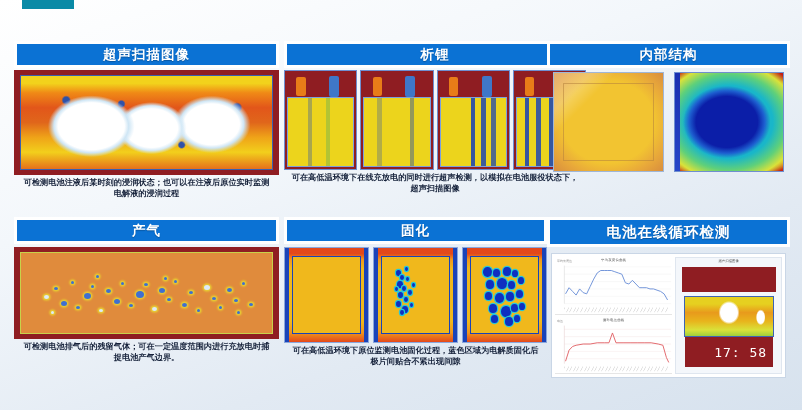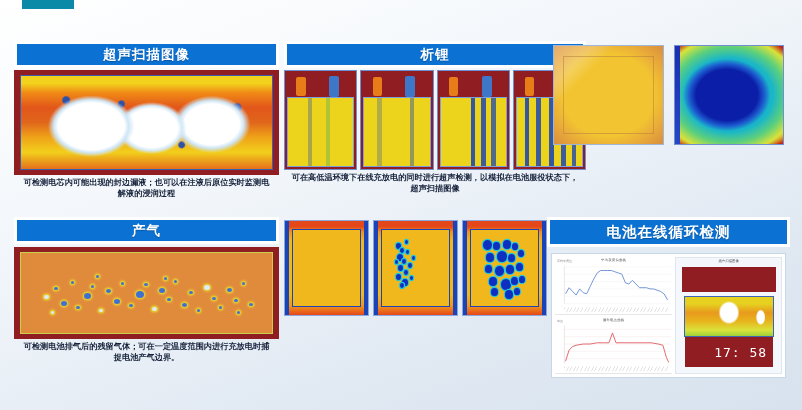--- a/index.html
+++ b/index.html
@@ -172,21 +172,21 @@
   <div class="corner-tab"></div>
 
 
   <div class="card" style="left:14px;top:41px;width:265px;height:175px;">
     <div class="card-head">超声扫描图像</div>
     <div class="imgbox" style="height:105px;margin-top:2px;">
       <div class="wet-outer">
           <div class="wet-inner"></div>
         </div>
     </div>
-    <div class="cap">可检测电芯内可能出现的封边漏液；也可以在注液后原位实时监测电解液的浸润过程</div>
+    <div class="cap">可检测电池注液后某时刻的浸润状态；也可以在注液后原位实时监测电解液的浸润过程</div>
   </div>
 
   <div class="card" style="left:284px;top:41px;width:302px;height:175px;">
     <div class="card-head">析锂</div>
     <div class="imgbox" style="height:100px;margin-top:2px;">
       <div class="li-row">
         <div class="li-tile">
             <div class="li-top"></div>
             <div class="li-body">
               <div class="li-streak" style="left:30%;opacity:.35;"></div>
@@ -225,20 +225,21 @@
             </div>
             <div class="li-tab1"></div>
             <div class="li-tab2"></div>
           </div>
       </div>
     </div>
     <div class="cap">可在高低温环境下在线充放电的同时进行超声检测，以模拟在电池服役状态下，超声扫描图像</div>
   </div>
 
   <div class="card" style="left:547px;top:41px;width:243px;height:175px;">
+    <div class="card-head">内部结构</div>
     <div class="imgbox" style="height:100px;margin-top:4px;padding:0 6px;box-sizing:border-box;">
       <div class="is-row">
         <div class="is-a"></div>
         <div class="is-b"></div>
       </div>
     </div>
   </div>
 
   <div class="card" style="left:14px;top:217px;width:265px;height:180px;">
     <div class="card-head">产气</div>
@@ -277,20 +278,21 @@
             <div class="bub" style="left: 30%; top: 28%; width: 3px; height: 3px;"></div>
             <div class="bub" style="left: 57%; top: 30%; width: 3px; height: 3px;"></div>
             <div class="bub" style="left: 86%; top: 72%; width: 3px; height: 3px;"></div>
           </div>
         </div>
     </div>
     <div class="cap">可检测电池排气后的残留气体；可在一定温度范围内进行充放电时捕捉电池产气边界。</div>
   </div>
 
   <div class="card" style="left:284px;top:217px;width:263px;height:180px;">
+    <div class="card-head">固化</div>
     <div class="imgbox" style="height:96px;margin-top:3px;">
       <div class="cure-row">
         <div class="cure-tile" id="cure0">
             <div class="edge"></div>
             <div class="edge r"></div>
             <div class="inner"></div>
           </div>
         <div class="cure-tile" id="cure1">
             <div class="edge"></div>
             <div class="edge r"></div>
@@ -332,20 +334,21 @@
               <div class="blob" style="left: 44%; top: 64%; width: 10px; height: 11px;"></div>
               <div class="blob" style="left: 60%; top: 62%; width: 7px; height: 8px;"></div>
               <div class="blob" style="left: 72%; top: 60%; width: 6px; height: 7px;"></div>
               <div class="blob" style="left: 30%; top: 76%; width: 7px; height: 8px;"></div>
               <div class="blob" style="left: 50%; top: 78%; width: 8px; height: 9px;"></div>
               <div class="blob" style="left: 64%; top: 76%; width: 6px; height: 7px;"></div>
             </div>
           </div>
       </div>
     </div>
+    <div class="cap">可在高低温环境下原位监测电池固化过程，蓝色区域为电解质固化后极片间贴合不紧出现间隙</div>
   </div>
 
   <div class="card" style="left:547px;top:217px;width:243px;height:180px;">
     <div class="card-head tall">电池在线循环检测</div>
     <div class="imgbox" style="height:125px;margin-top:6px;padding:0 4px;box-sizing:border-box;">
       <div class="cyc-wrap">
         <div class="cyc-charts">
 
           <div class="mini">
             <div class="lg">平均灰度值</div>

